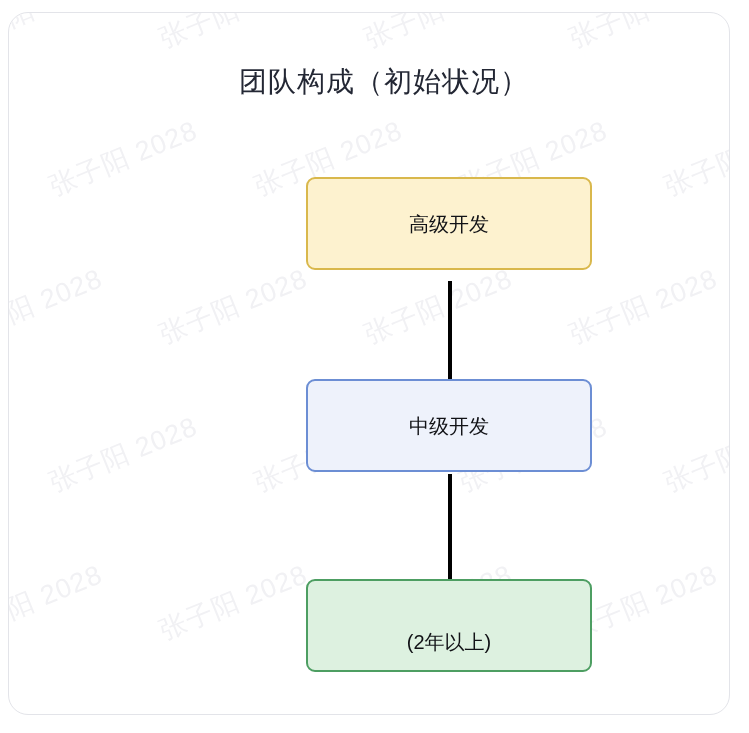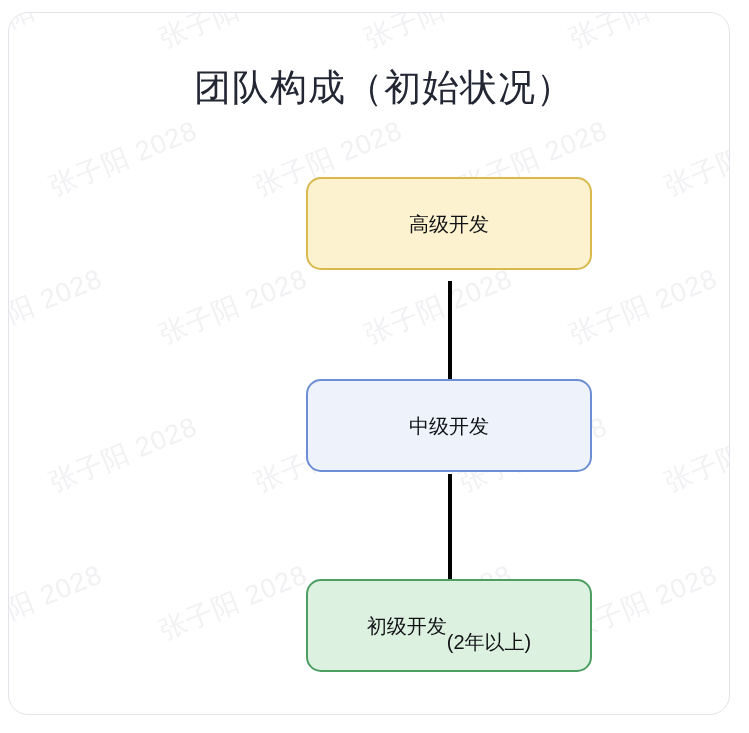--- a/index.html
+++ b/index.html
@@ -53,21 +53,21 @@
 
   
   #page-title {
     position: absolute;
     left: 0;
     top: 50px;
     width: 100%;
     text-align: center;
     padding-left: 30px;
     box-sizing: border-box;
-    font-size: 37px;
+    font-size: 28px;
     font-weight: 400;
     color: #232734;
     letter-spacing: 1px;
     z-index: 3;
     font-family: "Liberation Sans", "DejaVu Sans", sans-serif;
   }
 
   
   #flow-chart {
     position: absolute;
@@ -77,23 +77,23 @@
     height: 100%;
     z-index: 2;
   }
 
   .flow-node {
     position: absolute;
     left: 297px;
     width: 286px;
     height: 93px;
     box-sizing: border-box;
-    border-radius: 15px;
+    border-radius: 9px;
     display: flex;
-    flex-direction: row;
+    flex-direction: column;
     align-items: center;
     justify-content: center;
     z-index: 3;
   }
   .flow-node .node-line {
     font-size: 20px;
     line-height: 34px;
     color: #111216;
     text-align: center;
     font-family: "Liberation Sans", "DejaVu Sans", sans-serif;
@@ -155,18 +155,17 @@
 
     <div class="flow-node" id="node-senior" style="background: rgb(253, 242, 207); border-color: rgb(217, 184, 76);">
       <div class="node-line" style="color: rgb(17, 18, 22);">高级开发</div>
     </div>
 
     <div class="flow-node" id="node-mid" style="background: rgb(238, 242, 251); border-color: rgb(108, 142, 212);">
       <div class="node-line" style="color: rgb(17, 18, 22);">中级开发</div>
     </div>
 
     <div class="flow-node" id="node-junior" style="background: rgb(221, 241, 224); border-color: rgb(77, 158, 98);">
-      <div class="node-line" style="color: rgb(17, 18, 22);">初级开发</div>
       <div class="node-line" style="color: rgb(17, 18, 22); margin-top: 32px;">(2年以上)</div>
     </div>
 
   </div>
 </div>
 
 </body></html>

